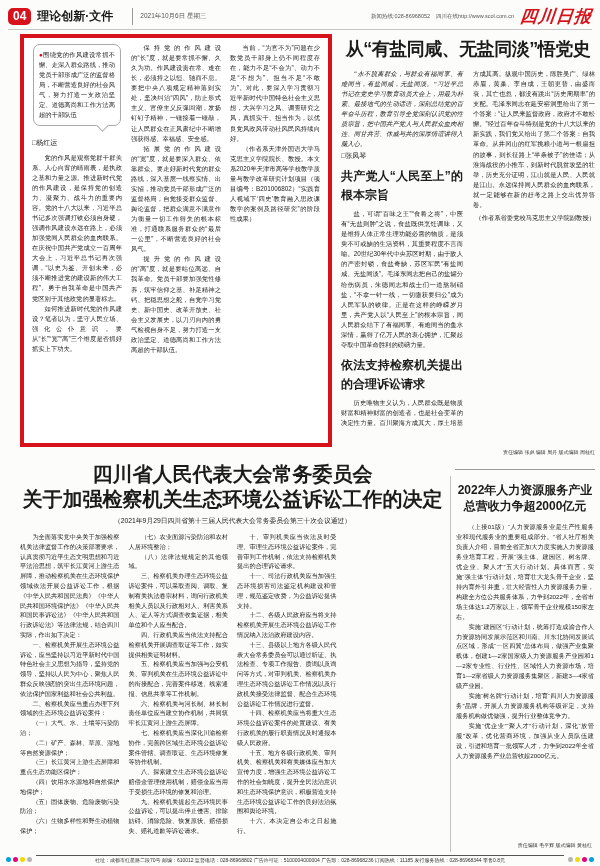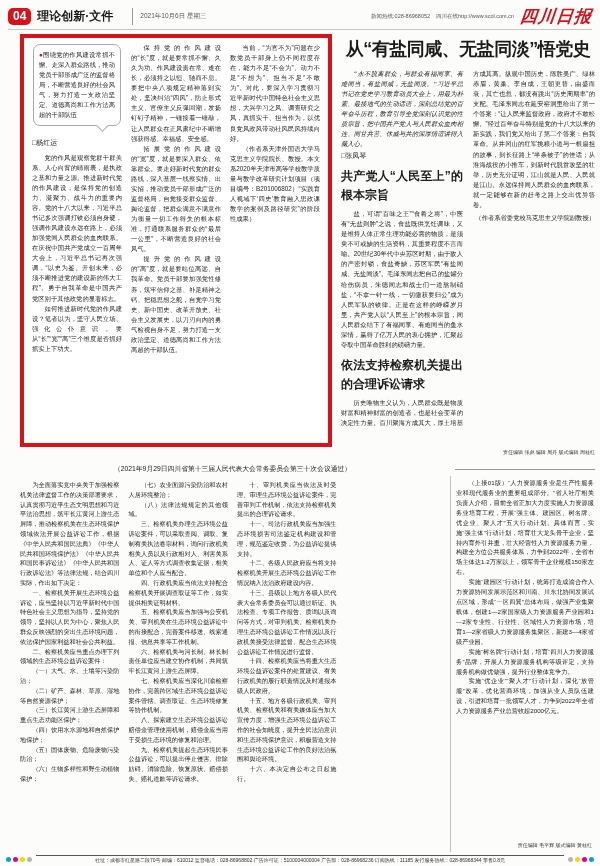--- a/index.html
+++ b/index.html
@@ -114,20 +114,21 @@
         </div>
       <p class="para note-right">（作者系省委党校马克思主义学院副教授）</p>
     </div>
   </section>
   <div class="editors-top">责任编辑 张彪 编辑 周丹 版式编辑 周桂红</div>
 
   <div class="rule-right"></div>
   <div class="vrule"></div>
 
   <section class="decision">
+    <h2 class="dec-title"><span>四川省人民代表大会常务委员会</span><br><span>关于加强检察机关生态环境公益诉讼工作的决定</span></h2>
     <div class="dec-sub">（2021年9月29日四川省第十三届人民代表大会常务委员会第三十次会议通过）</div>
     <div class="colbody dec-body">
       <div>
           <p class="para">为全面落实党中央关于加强检察机关法律监督工作的决策部署要求，认真贯彻习近平生态文明思想和习近平法治思想，筑牢长江黄河上游生态屏障，推动检察机关在生态环境保护领域依法开展公益诉讼工作，根据《中华人民共和国民法典》《中华人民共和国环境保护法》《中华人民共和国民事诉讼法》《中华人民共和国行政诉讼法》等法律法规，结合四川实际，作出如下决定：</p>
           <p class="para">一、检察机关开展生态环境公益诉讼，应当坚持以习近平新时代中国特色社会主义思想为指导，坚持党的领导，坚持以人民为中心，聚焦人民群众反映强烈的突出生态环境问题，依法保护国家利益和社会公共利益。</p>
           <p class="para">二、检察机关应当重点办理下列领域的生态环境公益诉讼案件：</p>
           <p class="para">（一）大气、水、土壤等污染防治；</p>
           <p class="para">（二）矿产、森林、草原、湿地等自然资源保护；</p>
           <p class="para">（三）长江黄河上游生态屏障和重点生态功能区保护；</p>
           <p class="para">（四）饮用水水源地和自然保护地保护；</p>
@@ -147,20 +148,21 @@
           <p class="para">十二、各级人民政府应当将支持检察机关开展生态环境公益诉讼工作情况纳入法治政府建设内容。</p>
           <p class="para">十三、县级以上地方各级人民代表大会常务委员会可以通过听证、执法检查、专项工作报告、质询以及询问等方式，对审判机关、检察机关办理生态环境公益诉讼工作情况以及行政机关接受法律监督、配合生态环境公益诉讼工作情况进行监督。</p>
           <p class="para">十四、检察机关应当将重大生态环境公益诉讼案件的处置建议、有关行政机关的履行职责情况及时通报本级人民政府。</p>
           <p class="para">十五、地方各级行政机关、审判机关、检察机关和有关媒体应当加大宣传力度，增强生态环境公益诉讼工作的社会知晓度，提升全民法治意识和生态环境保护意识，积极营造支持生态环境公益诉讼工作的良好法治氛围和舆论环境。</p>
           <p class="para">十六、本决定自公布之日起施行。</p>
         </div>
     </div>
   </section>
 
   <section class="hr-art">
+    <h3 class="hr-title"><span>2022年人力资源服务产业</span><br><span>总营收力争超2000亿元</span></h3>
     <div class="hr-body">
       <div>
           <p class="para">（上接01版）“人力资源服务业是生产性服务业和现代服务业的重要组成部分。”省人社厅相关负责人介绍，目前全省正加大力度实施人力资源服务业培育工程，开展“强主体、建园区、树名牌、优企业、聚人才”五大行动计划。具体而言，实施“强主体”行动计划，培育壮大龙头骨干企业，坚持内育外引并重，壮大经营性人力资源服务力量，构建全方位公共服务体系，力争到2022年，全省市场主体达1.2万家以上，领军骨干企业规模150家左右。</p>
           <p class="para">实施“建园区”行动计划，统筹打造成渝合作人力资源协同发展示范区和川南、川东北协同发展试点区域，形成“一区四翼”总体布局，做强产业集聚载体，创建1—2家国家级人力资源服务产业园和1—2家专业性、行业性、区域性人力资源市场，培育1—2家省级人力资源服务集聚区，新建3—4家省级产业园。</p>
           <p class="para">实施“树名牌”行动计划，培育“四川人力资源服务”品牌，开展人力资源服务机构等级评定，支持服务机构做优做强，提升行业整体竞争力。</p>
           <p class="para">实施“优企业”“聚人才”行动计划，深化“放管服”改革，优化营商环境，加强从业人员队伍建设，引进和培育一批领军人才，力争到2022年全省人力资源服务产业总营收超2000亿元。</p>
         </div>
     </div>
   </section>
   <div class="editors-bottom">责任编辑 毛平辉 版式编辑 黄桂红</div>

